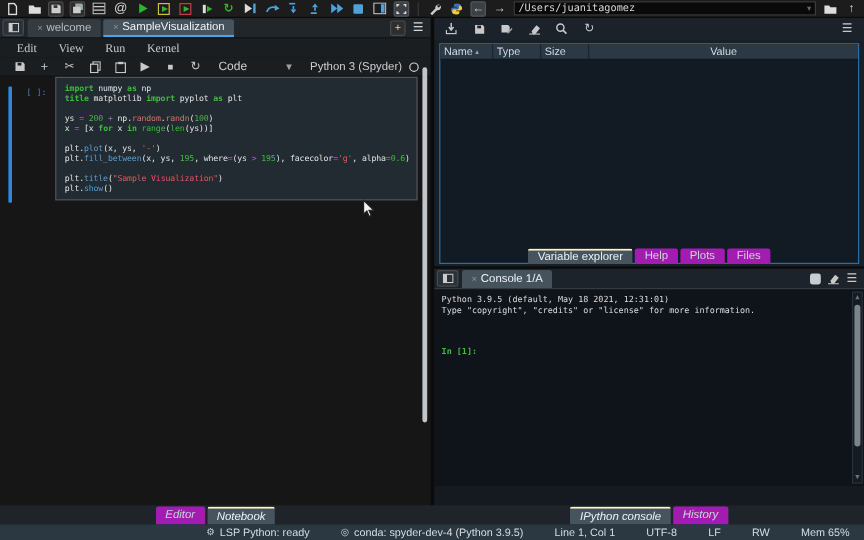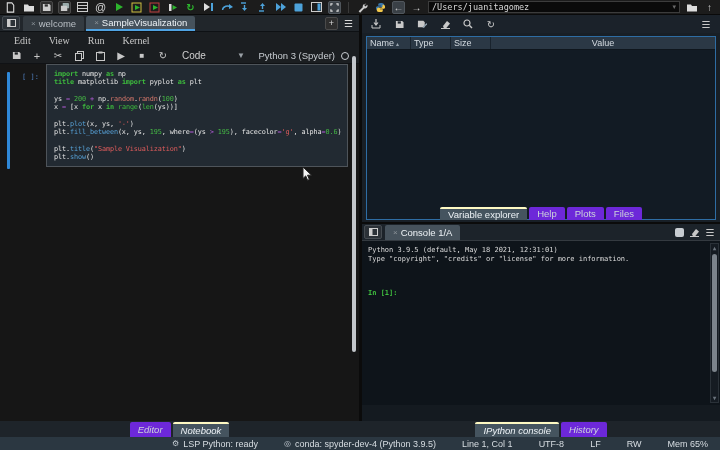--- a/index.html
+++ b/index.html
@@ -64,21 +64,21 @@
   .tk-attr{color:#d4766a;}
   .tk-fn{color:#56a0d6;}
   .tk-txt{color:#e6e6e6;}
   .nb-scrollbar{position:absolute;right:3px;top:-8px;width:4px;height:296px;background:#c2c6ca;border-radius:2px;}
 
   
   .bottom-strip{position:absolute;left:0;top:421px;width:720px;height:16px;background:#1e242a;display:flex;font-style:italic;}
   .strip-left{width:359px;display:flex;justify-content:center;}
   .strip-right{width:358px;margin-left:3px;display:flex;justify-content:center;}
   .btab{display:flex;align-items:center;padding:0 8px;margin:1px 1px 0 1px;font-size:9.5px;color:#cdd4da;
-    background:#6d28d9;border-radius:2px 2px 0 0;white-space:nowrap;}
+    background:#a21caf;border-radius:2px 2px 0 0;white-space:nowrap;}
   .btab.active{background:#45545f;color:#edf2f6;border-top:2px solid #fef9c3;}
 
   
   .ve-toolbar{display:flex;align-items:center;height:18px;padding:0 8px;gap:11px;background:#1b222a;}
   .ve-toolbar .right{margin-left:auto;}
   .ve-table{position:absolute;left:4px;top:21px;width:350px;height:184px;border:1px solid #2e6da4;background:#121b24;}
   .ve-header{display:flex;height:13px;background:#2b3845;border-bottom:1px solid #0f161d;font-size:9px;color:#d4dbe1;}
   .ve-col{display:flex;align-items:center;padding:0 3px;border-right:1px solid #19232d;overflow:hidden;white-space:nowrap;}
   .ve-col.c-name{width:44px;} .ve-col.c-type{width:40px;} .ve-col.c-size{width:40px;}
   .ve-col.c-value{flex:1;justify-content:center;border-right:none;}

